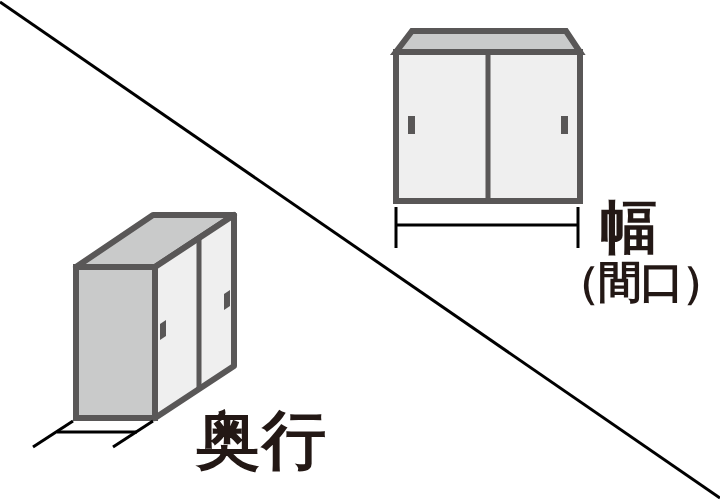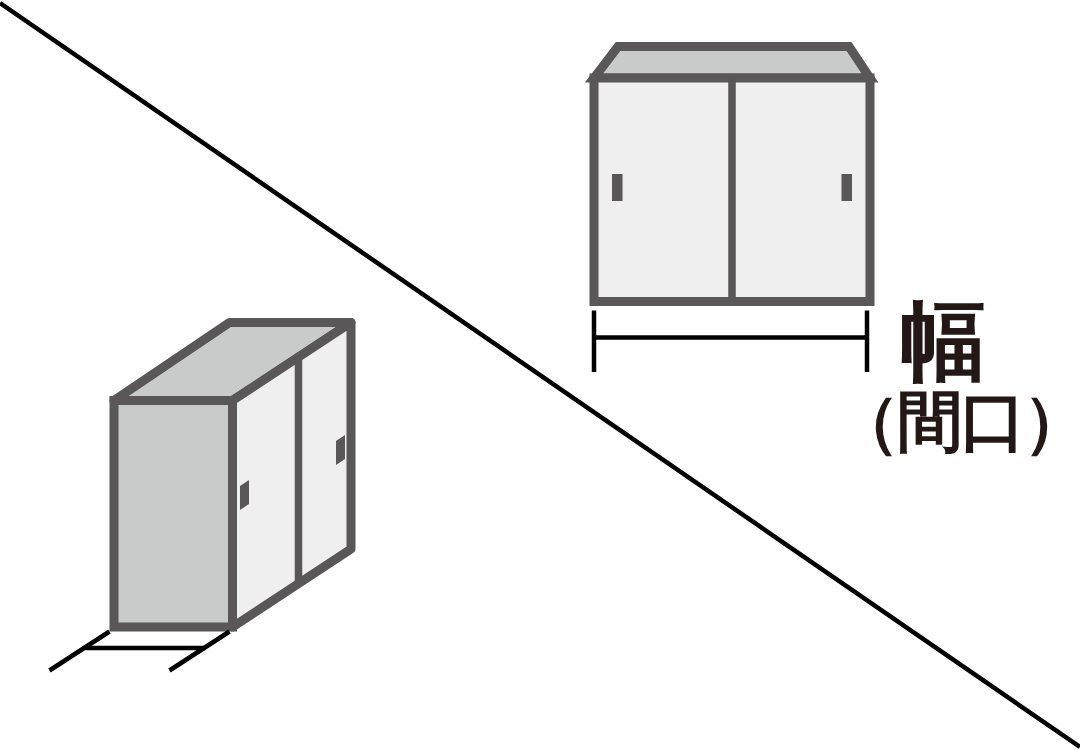--- a/index.html
+++ b/index.html
@@ -50,13 +50,14 @@
 
     <g>
       <line x1="33" y1="447" x2="73" y2="421" stroke="#000" stroke-width="3"></line>
       <line x1="113" y1="447" x2="153" y2="421" stroke="#000" stroke-width="3"></line>
       <line x1="57" y1="432" x2="137" y2="432" stroke="#000" stroke-width="3"></line>
     </g>
   </svg>
 
   <div id="label-width" class="label">幅</div>
   <div id="label-frontage" class="label">（間口）</div>
+  <div id="label-depth" class="label">奥行</div>
 </div>
 
 </body></html>

